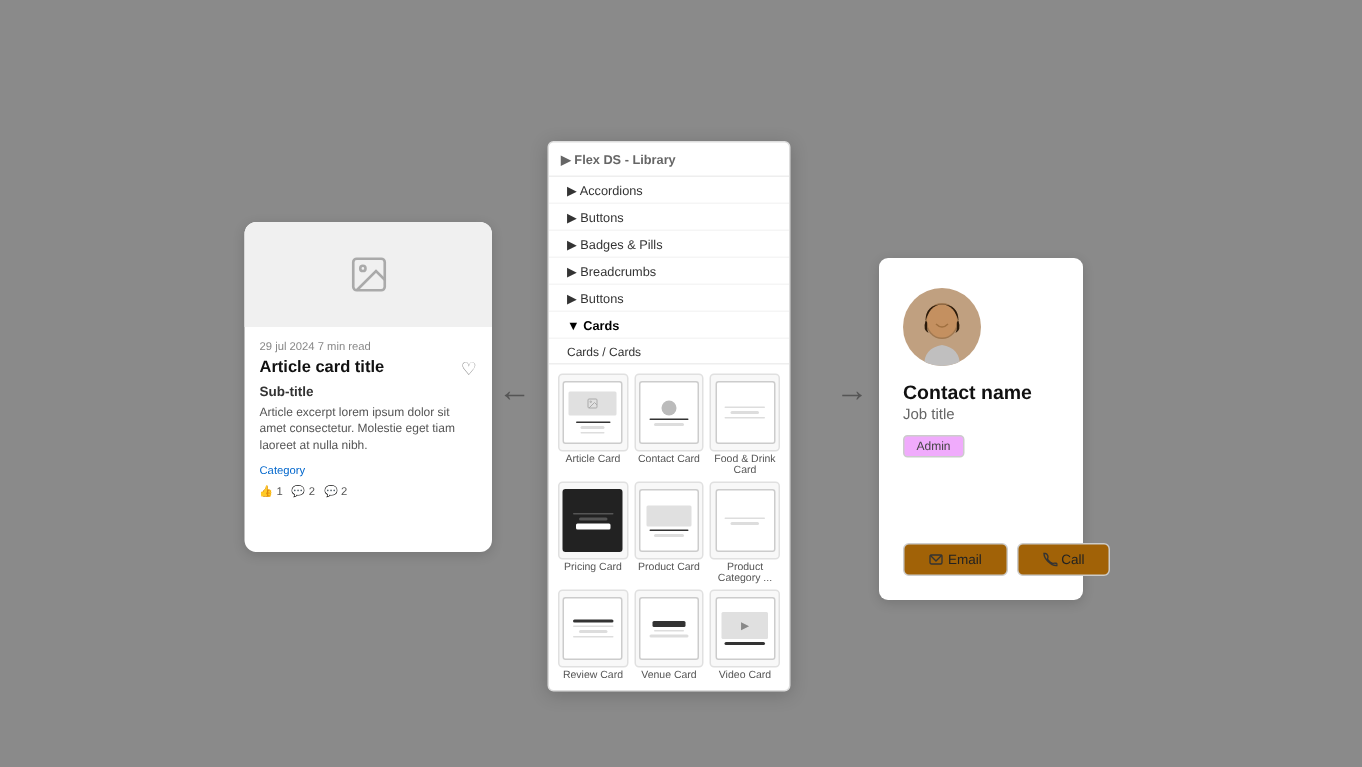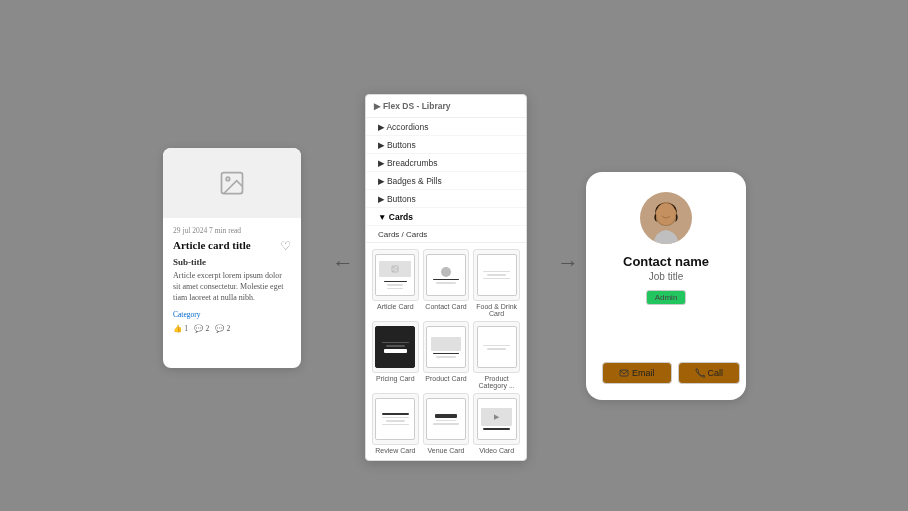--- a/index.html
+++ b/index.html
@@ -12,27 +12,26 @@
       align-items: center;
       justify-content: center;
       overflow: hidden;
       position: relative;
     }
 
     
     .article-card {
       background: #fff;
       border-radius: 8px;
-      width: 138px;
+      width: 165px;
       min-height: 220px;
       box-shadow: 0 2px 8px rgba(0,0,0,0.15);
       position: absolute;
       left: 163px;
       top: 148px;
-      font-family: Liberation Serif, serif;
     }
     .article-card-image {
       background: #f0f0f0;
       width: 100%;
       height: 70px;
       border-radius: 8px 8px 0 0;
       display: flex;
       align-items: center;
       justify-content: center;
     }
@@ -210,30 +209,30 @@
       font-weight: 300;
       user-select: none;
       cursor: pointer;
     }
     .arrow-left { left: 332px; top: 247px; }
     .arrow-right { left: 557px; top: 247px; }
 
     
     .contact-card {
       background: #fff;
-      border-radius: 16px;
-      width: 160px;
+      border-radius: 6px;
+      width: 136px;
       box-shadow: 0 2px 8px rgba(0,0,0,0.15);
       position: absolute;
       left: 586px;
       top: 172px;
       padding: 20px 16px 16px;
       display: flex;
       flex-direction: column;
-      align-items: center;
+      align-items: flex-start;
     }
     .contact-avatar {
       width: 52px;
       height: 52px;
       border-radius: 50%;
       background: #c0a080;
       margin-bottom: 10px;
       overflow: hidden;
       display: flex;
       align-items: flex-end;
@@ -250,21 +249,21 @@
       margin-bottom: 2px;
       text-align: center;
     }
     .contact-title {
       font-size: 10px;
       color: #666;
       margin-bottom: 8px;
       text-align: center;
     }
     .contact-badge {
-      background: #22c55e;
+      background: #f0abfc;
       border: 1px solid #ccc;
       border-radius: 3px;
       font-size: 8px;
       padding: 2px 8px;
       color: #444;
       margin-bottom: 12px;
     }
     .contact-actions {
       display: flex;
       gap: 6px;
@@ -333,25 +332,25 @@
   <div class="library-nav-item">
     <span>▶ </span>
     <span>Accordions</span>
   </div>
   <div class="library-nav-item">
     <span>▶ </span>
     <span>Buttons</span>
   </div>
   <div class="library-nav-item">
     <span>▶ </span>
-    <span>Breadcrumbs</span>
+    <span>Badges &amp; Pills</span>
   </div>
   <div class="library-nav-item">
     <span>▶ </span>
-    <span>Badges &amp; Pills</span>
+    <span>Breadcrumbs</span>
   </div>
   <div class="library-nav-item">
     <span>▶ </span>
     <span>Buttons</span>
   </div>
   <div class="library-nav-item active">
     <span>▼ </span>
     <span>Cards</span>
   </div>
   <div class="library-breadcrumb">

